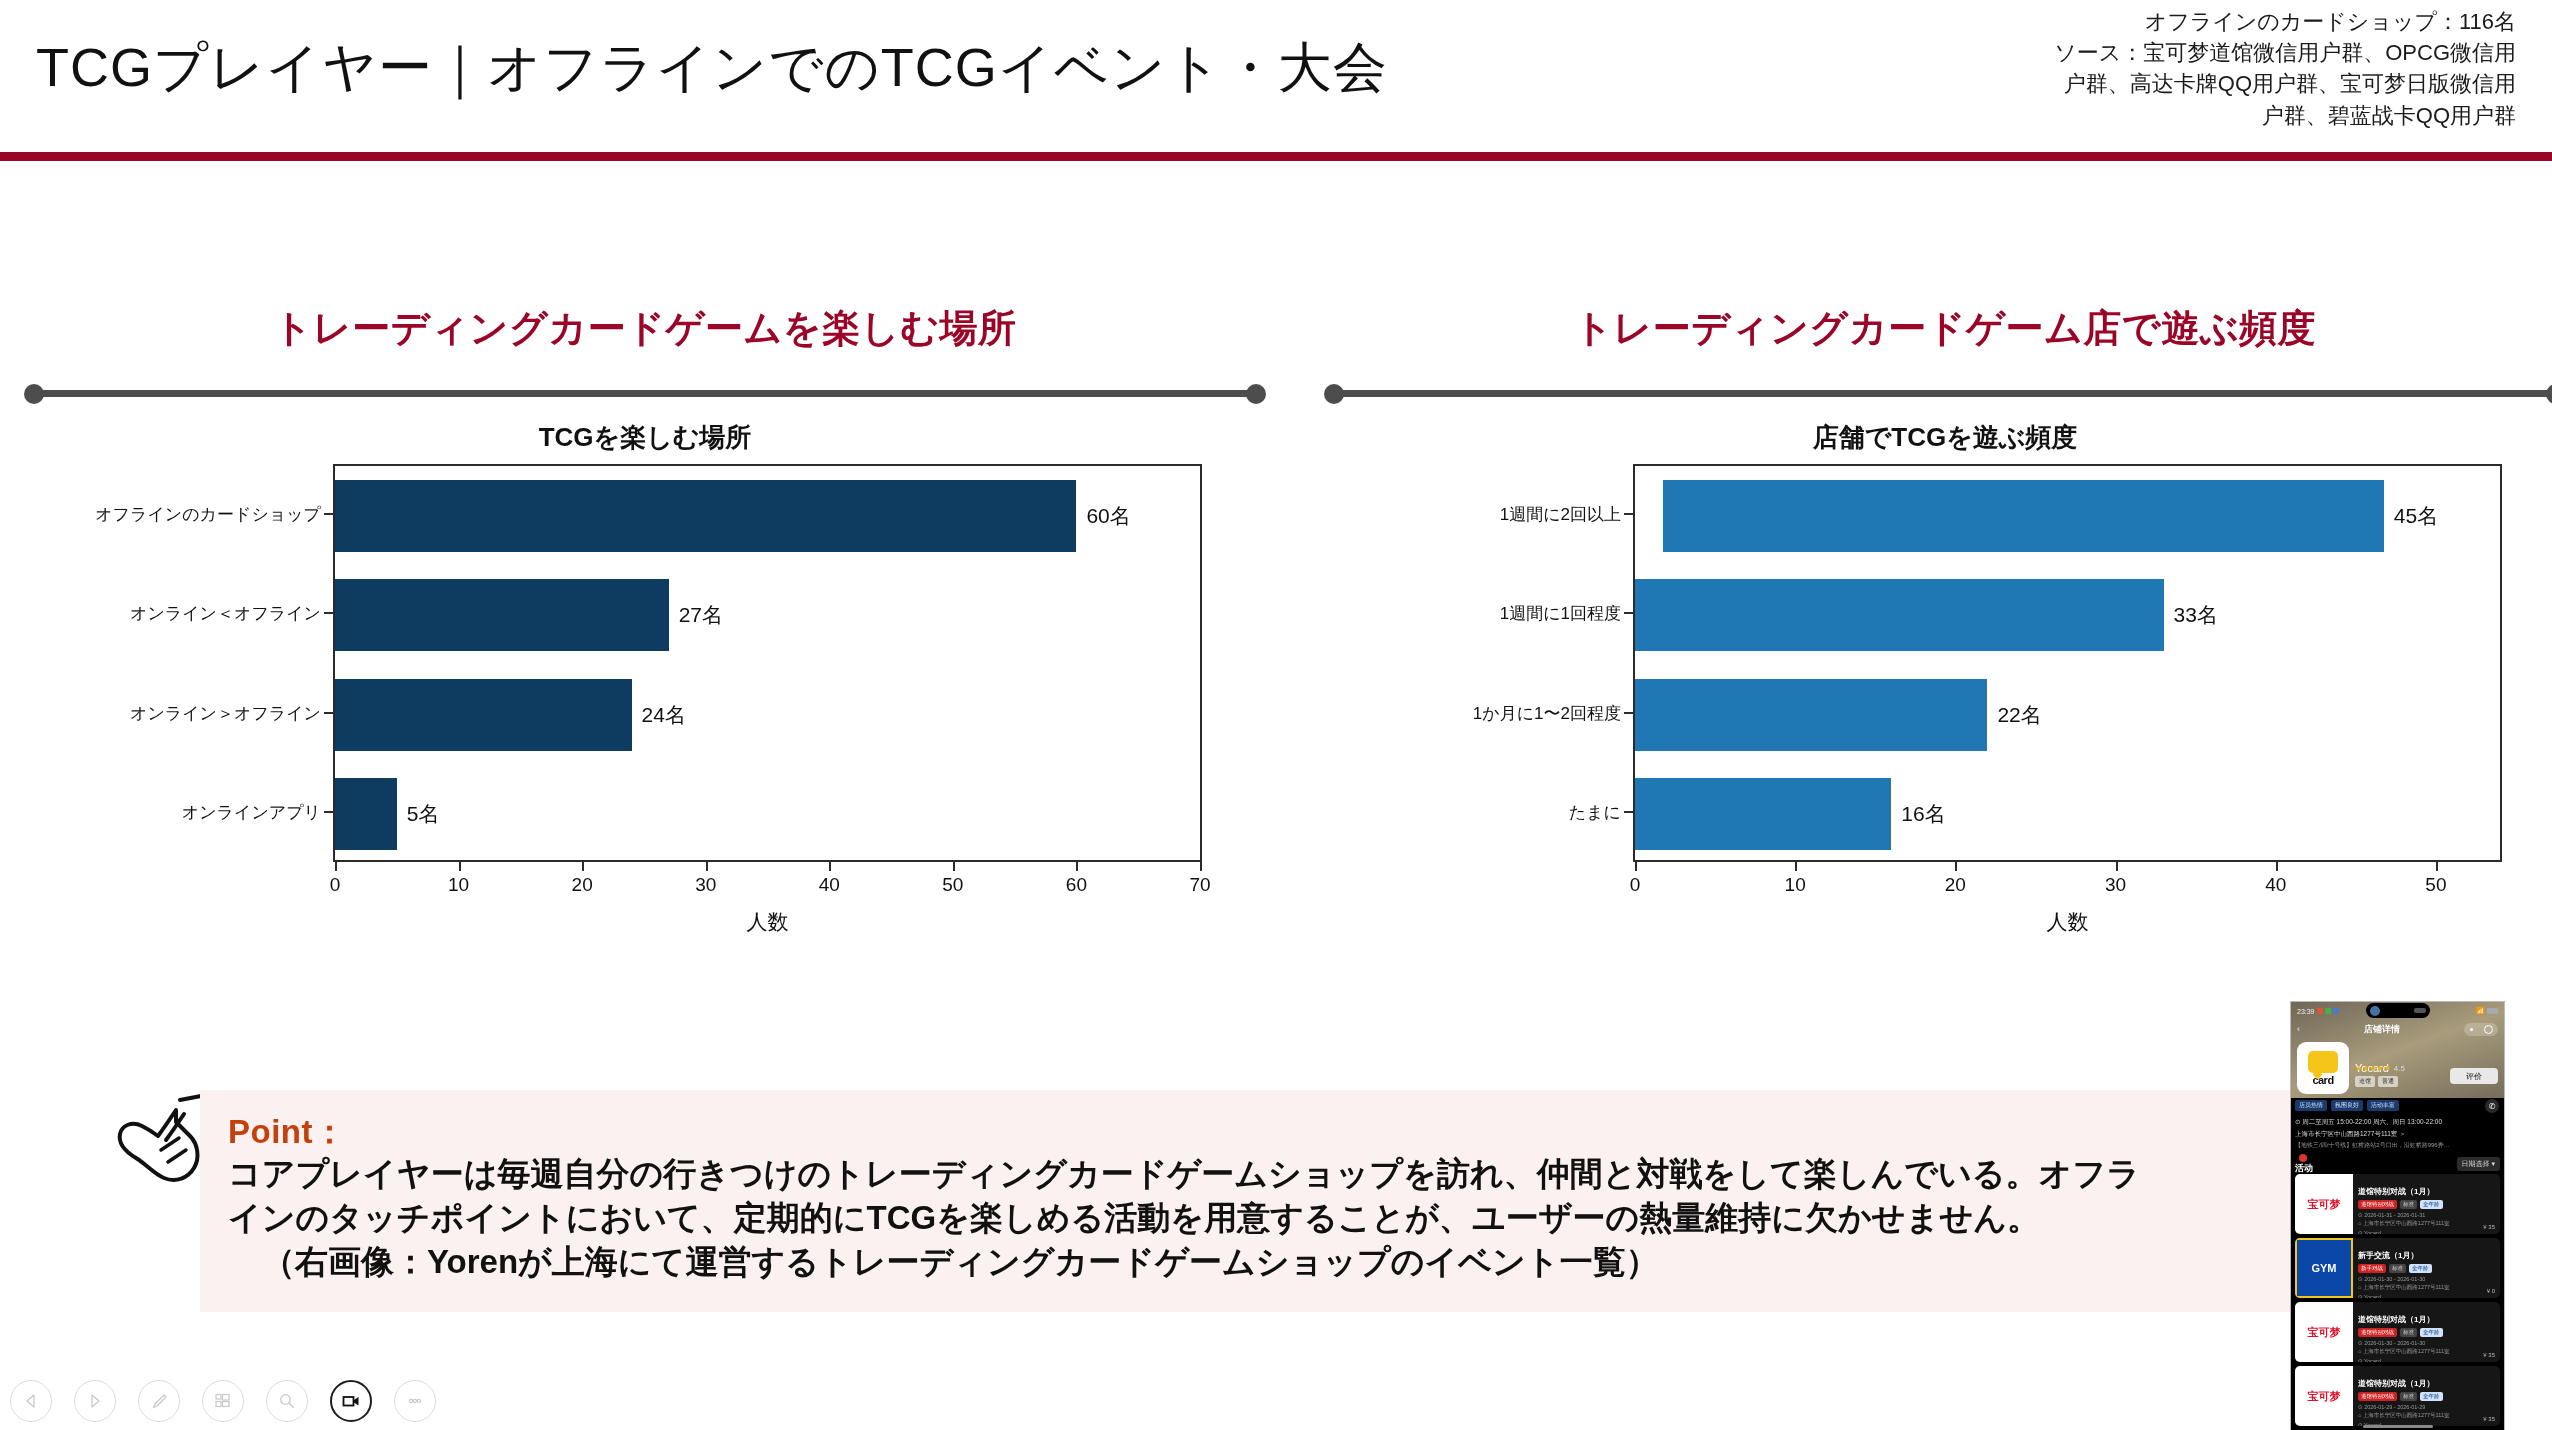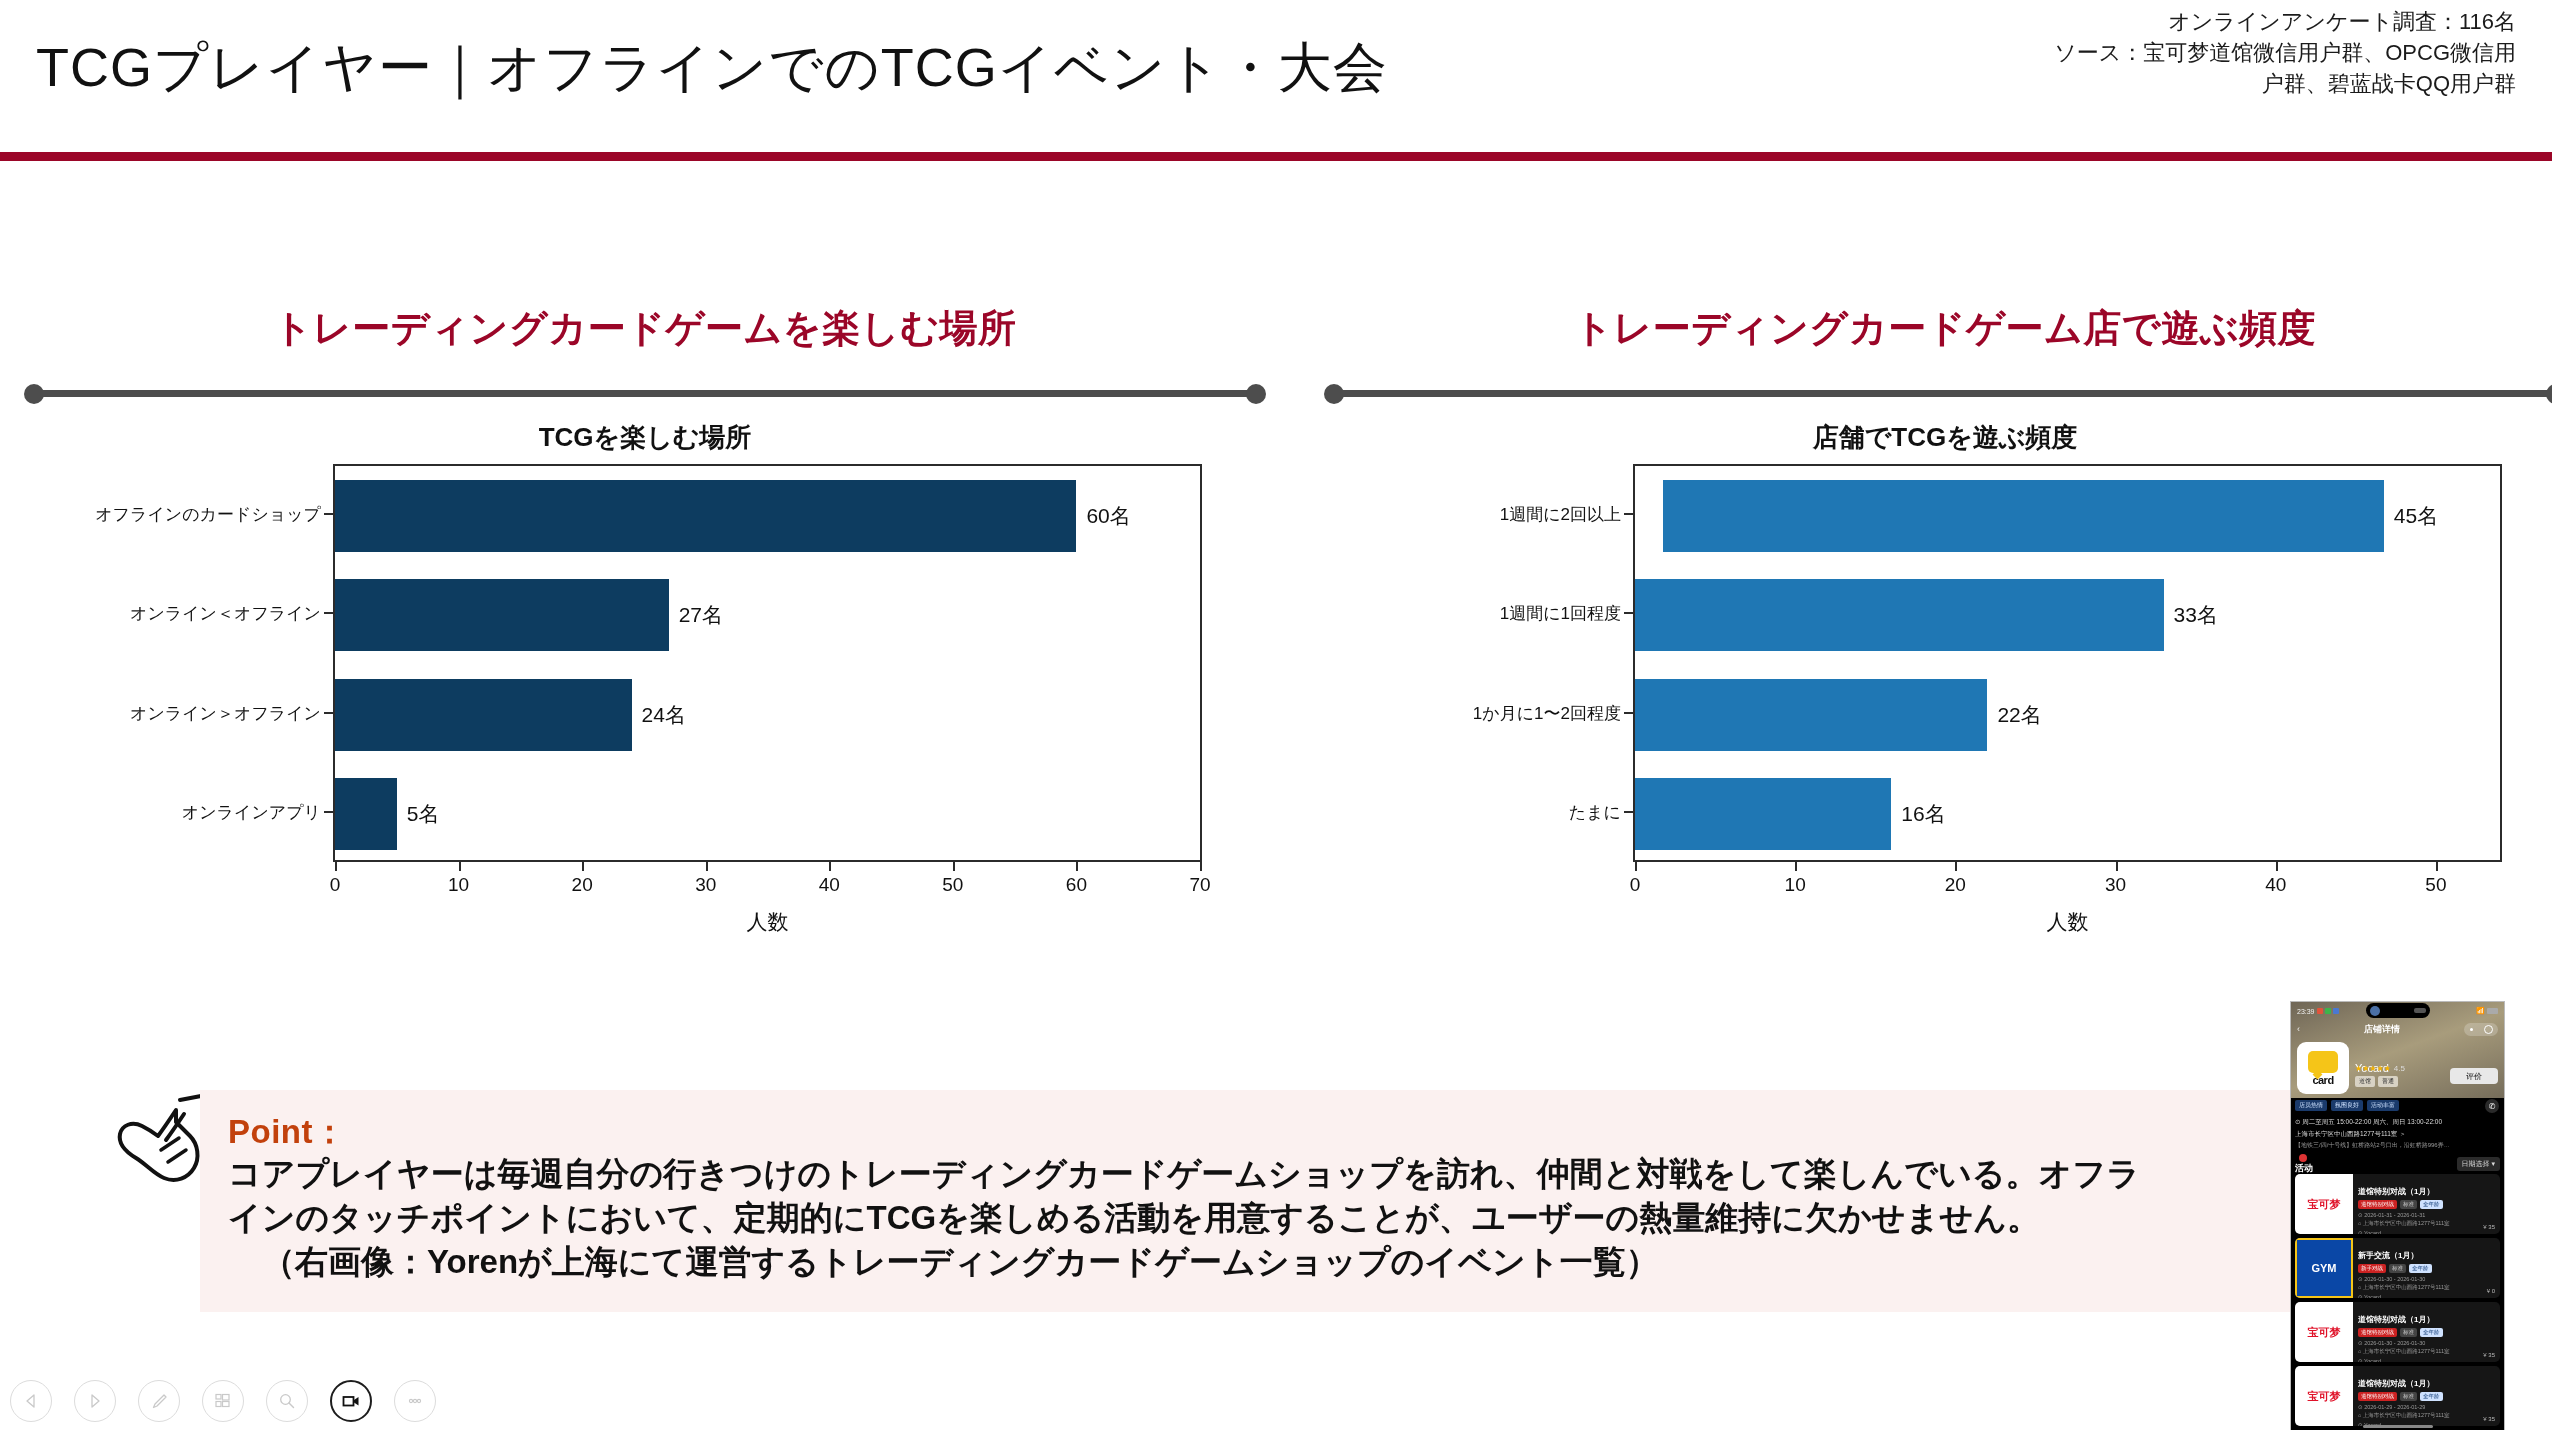--- a/index.html
+++ b/index.html
@@ -214,22 +214,23 @@
   }
   .tb-btn.active{ border-color:#1d1d1d; border-width:2px; }
   .tb-btn svg{ display:block; }
 </style>
 </head>
 <body>
 
 <div id="slide-header">
   <div id="page-title">TCGプレイヤー｜オフラインでのTCGイベント・大会</div>
   <div id="source-block">
-    <div>オンラインアンケート調査：116名</div>
+    <div>オフラインのカードショップ：116名</div>
     <div>ソース：宝可梦道馆微信用户群、OPCG微信用</div>
+    <div>户群、高达卡牌QQ用户群、宝可梦日版微信用</div>
     <div>户群、碧蓝战卡QQ用户群</div>
   </div>
   <div id="accent-rule"></div>
 </div>
 
 <div class="panel" id="panel-left">
   <div class="panel-heading">トレーディングカードゲームを楽しむ場所</div>
   <div class="panel-divider">
     <div class="ddot l"></div>
     <div class="dline"></div>

